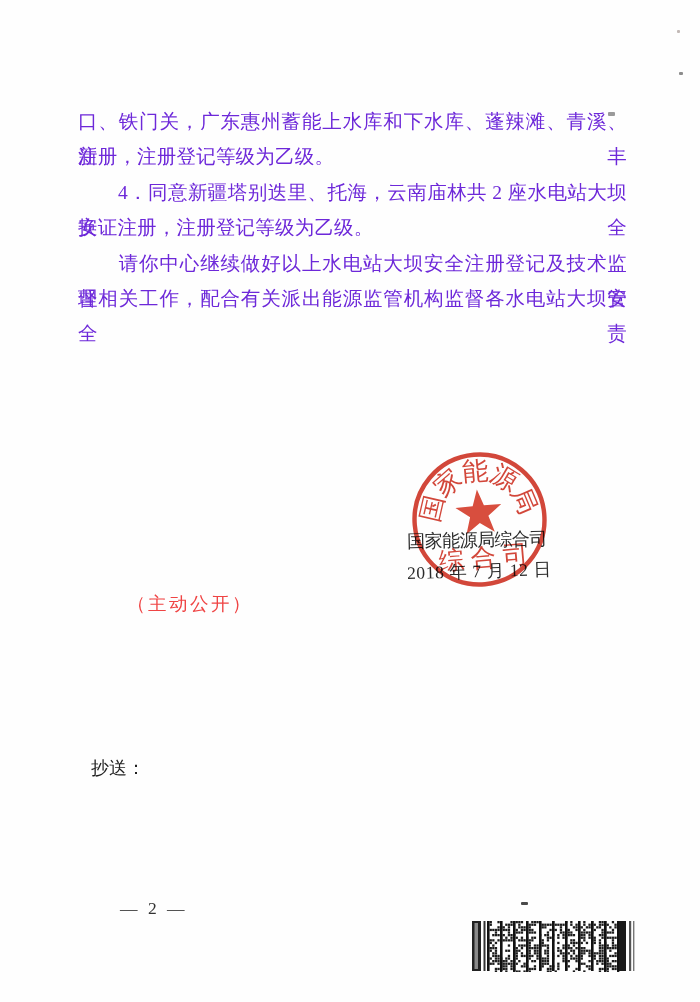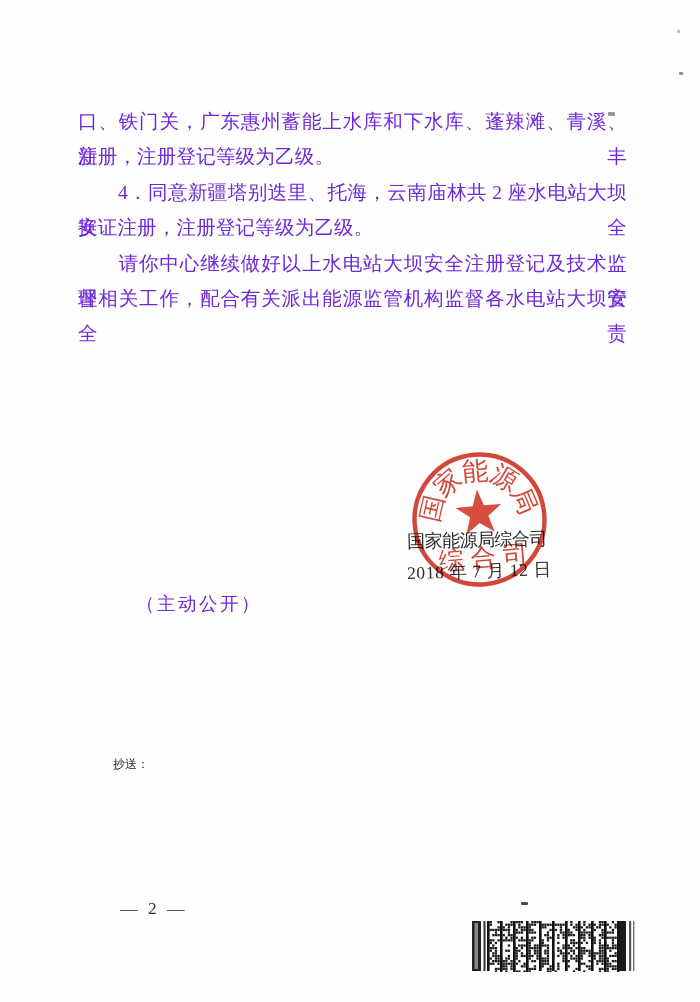--- a/index.html
+++ b/index.html
@@ -29,26 +29,26 @@
     transform:rotate(-1.6deg); color:#2a2a2a;
   }
   
   .seal{
     position:absolute; left:409px; top:449px; width:141px; height:141px;
     transform:rotate(-5deg); mix-blend-mode:multiply; opacity:0.93;
   }
   .seal svg{width:100%; height:100%;}
   .disclosure{
     position:absolute; left:127px; top:591px;
-    font-size:18.5px; letter-spacing:2.5px; white-space:nowrap; color:#6d28d9;margin-left:9px;
+    font-size:18.5px; letter-spacing:2.5px; white-space:nowrap; color:#ef4444;
   }
   
   .cc-label{
-    position:absolute; left:113px; top:756px;
-    font-size:12px; color:#1f1f1f; white-space:nowrap;
+    position:absolute; left:91px; top:756px;
+    font-size:18px; color:#1f1f1f; white-space:nowrap;
   }
   .cc-lines{
     position:absolute; left:157px; top:756px; width:468px;
     font-size:17.5px; line-height:26.4px; color:#1f1f1f;
   }
   .ccl{height:26.4px; white-space:pre-wrap;}
   .pagenum{
     position:absolute; left:120px; top:898px;
     font-size:17.5px; letter-spacing:3px; white-space:nowrap; color:#333;
   }

